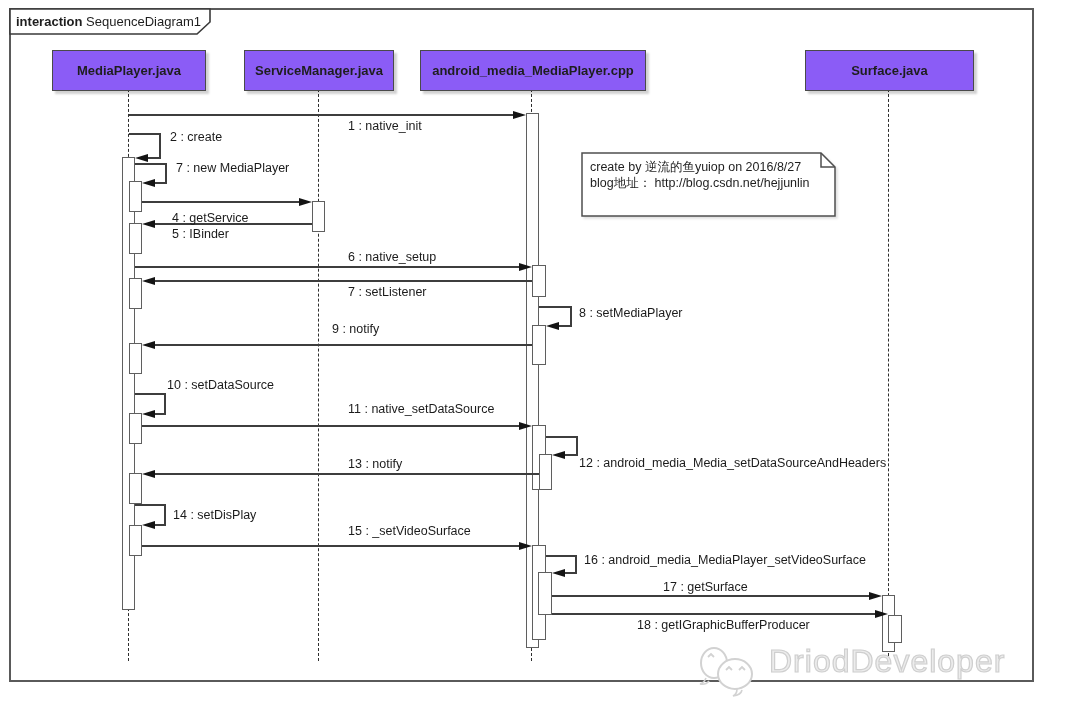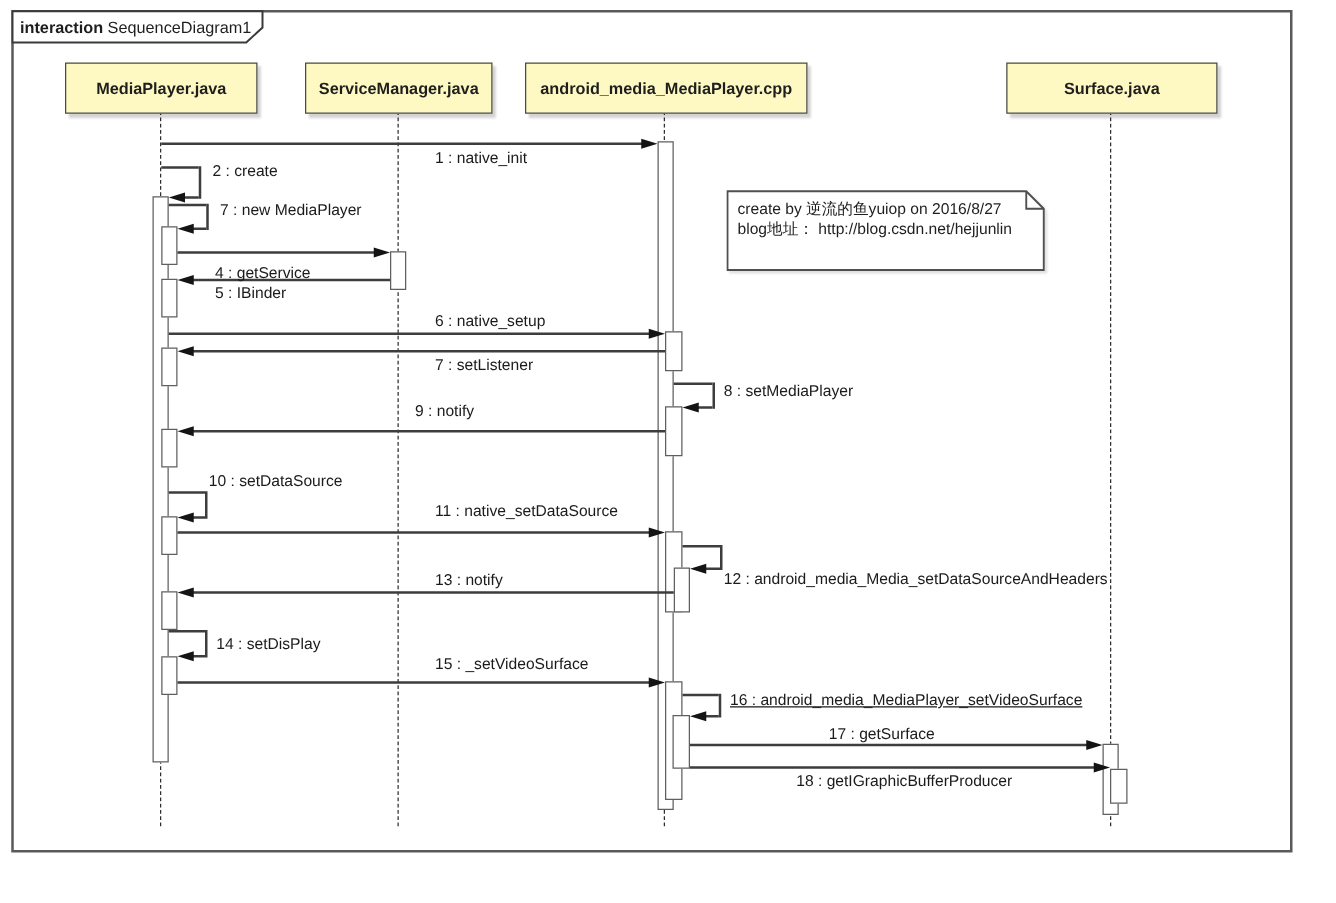--- a/index.html
+++ b/index.html
@@ -11,21 +11,21 @@
     position:absolute;left:9px;top:8px;width:1021px;height:670px;
     border:2px solid #5a5a5a;background:transparent;
   }
   .frame-label{position:absolute;left:9px;top:8px;width:204px;height:28px;}
   .frame-label svg{position:absolute;left:0;top:0;}
   .frame-label-text{
     position:absolute;left:7px;top:6px;font-size:13px;white-space:nowrap;
   }
   .frame-label-text b{font-weight:bold;}
   .participant-head{
-    position:absolute;background:#fef9c3;border:1.7px solid #4a4a4a;
+    position:absolute;background:#8b5cf6;border:1.7px solid #4a4a4a;
     box-shadow:3px 3px 2px rgba(0,0,0,0.18);
     display:flex;align-items:center;justify-content:center;z-index:3;
   }
   .participant-label{font-weight:bold;font-size:13px;white-space:nowrap;}
   .lifeline{
     position:absolute;width:0;border-left:1.6px dashed #2e2e2e;z-index:1;
   }
   .activation{
     position:absolute;background:#ffffff;border:1.4px solid #5f5f5f;z-index:2;
     box-sizing:border-box;
@@ -154,32 +154,44 @@
       <div class="mline" style="left: 154px; top: 524px; width: 10px; height: 1.5px;"></div>
       <div class="arrowhead left" style="top: 520.75px; left: 142px;"></div>
       <span class="msg-label" style="left: 173px; top: 508px;">14 : setDisPlay</span>
       <div class="mline" style="left: 142px; top: 545px; width: 379px; height: 1.5px;"></div>
       <div class="arrowhead right" style="top: 541.75px; left: 519px;"></div>
       <span class="msg-label" style="left: 348px; top: 524px;">15 : _setVideoSurface</span>
       <div class="mline" style="left: 546px; top: 555px; width: 29px; height: 1.5px;"></div>
       <div class="mline" style="left: 575px; top: 555px; width: 1.5px; height: 18.5px;"></div>
       <div class="mline" style="left: 564px; top: 572px; width: 11px; height: 1.5px;"></div>
       <div class="arrowhead left" style="top: 568.75px; left: 552px;"></div>
-      <span class="msg-label" style="left: 584px; top: 553px; text-decoration: underline;">16 : android_media_MediaPlayer_setVideoSurface</span>
+      <span class="msg-label" style="left: 584px; top: 553px;">16 : android_media_MediaPlayer_setVideoSurface</span>
       <div class="mline" style="left: 552px; top: 595px; width: 319px; height: 1.5px;"></div>
       <div class="arrowhead right" style="top: 591.75px; left: 869px;"></div>
       <span class="msg-label" style="left: 663px; top: 580px;">17 : getSurface</span>
       <div class="mline" style="left: 552px; top: 613px; width: 325px; height: 1.5px;"></div>
       <div class="arrowhead right" style="top: 609.75px; left: 875px;"></div>
       <span class="msg-label" style="left: 637px; top: 618px;">18 : getIGraphicBufferProducer</span>
     </div>
 
   <div class="note">
     <svg width="256" height="66">
       <path d="M1,1 H240 L254,15 V64 H1 Z" fill="#ffffff" stroke="#4f4f4f" stroke-width="1.5"></path>
       <path d="M240,1 V15 H254" fill="none" stroke="#4f4f4f" stroke-width="1.5"></path>
     </svg>
     <span class="note-line l1">create by 逆流的鱼yuiop on 2016/8/27</span>
     <span class="note-line l2">blog地址： http://blog.csdn.net/hejjunlin</span>
   </div>
 
+  <div class="watermark">
+    <svg width="66" height="56" viewBox="0 0 66 56" fill="none" stroke="#d2d2d2" stroke-width="2">
+      <ellipse cx="17" cy="22" rx="13" ry="15"></ellipse>
+      <path d="M9,37 q-2,5 -6,6 q6,1 9,-3" stroke-width="1.6"></path>
+      <path d="M11,16 l3,-3 l3,3" stroke-width="1.8"></path>
+      <ellipse cx="38" cy="33" rx="17" ry="15" fill="#ffffff"></ellipse>
+      <path d="M40,48 q0,5 -4,7 q8,-1 9,-6" stroke-width="1.6"></path>
+      <path d="M29,29 l3,-3 l3,3" stroke-width="1.8"></path>
+      <path d="M42,29 l3,-3 l3,3" stroke-width="1.8"></path>
+    </svg>
+    <span class="watermark-text">DriodDeveloper</span>
+  </div>
 
 </div>
 
 </body></html>

